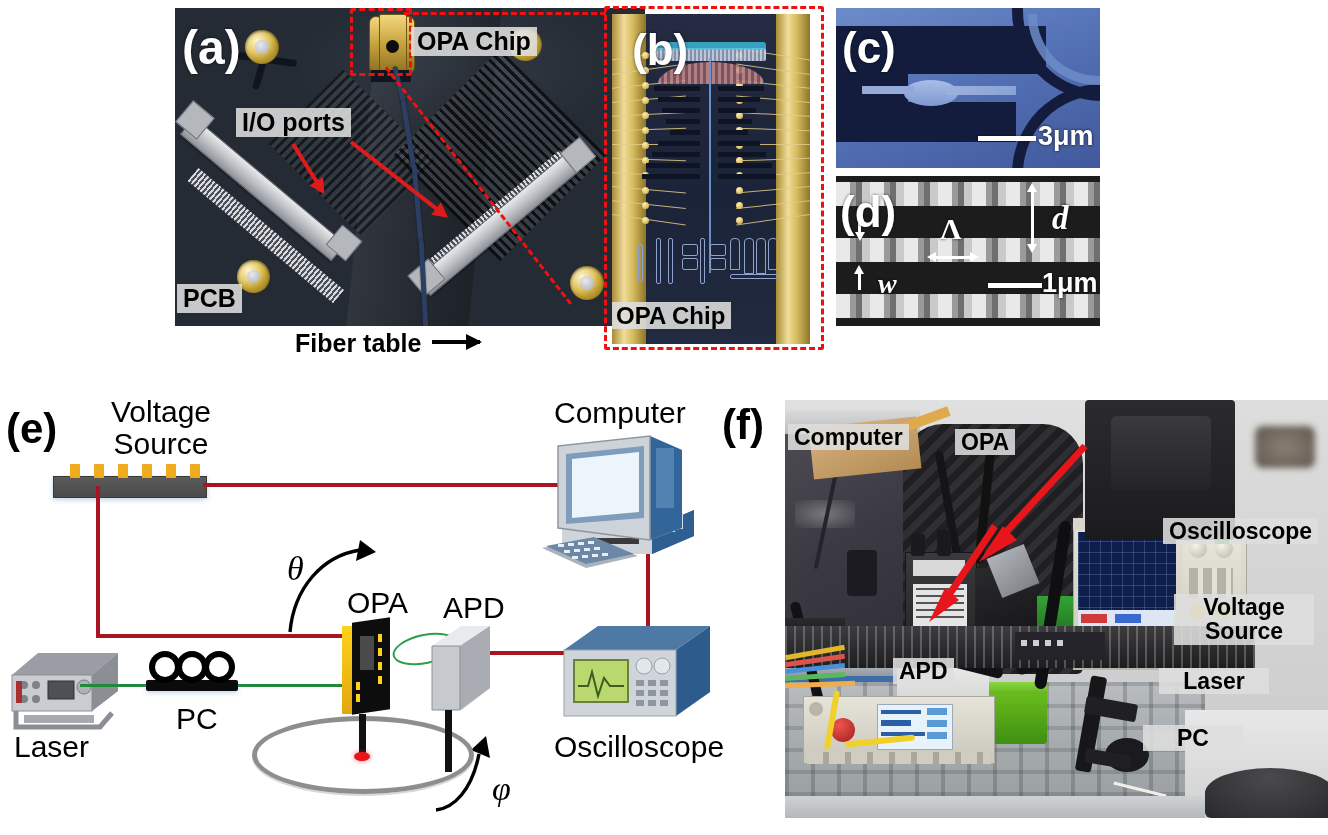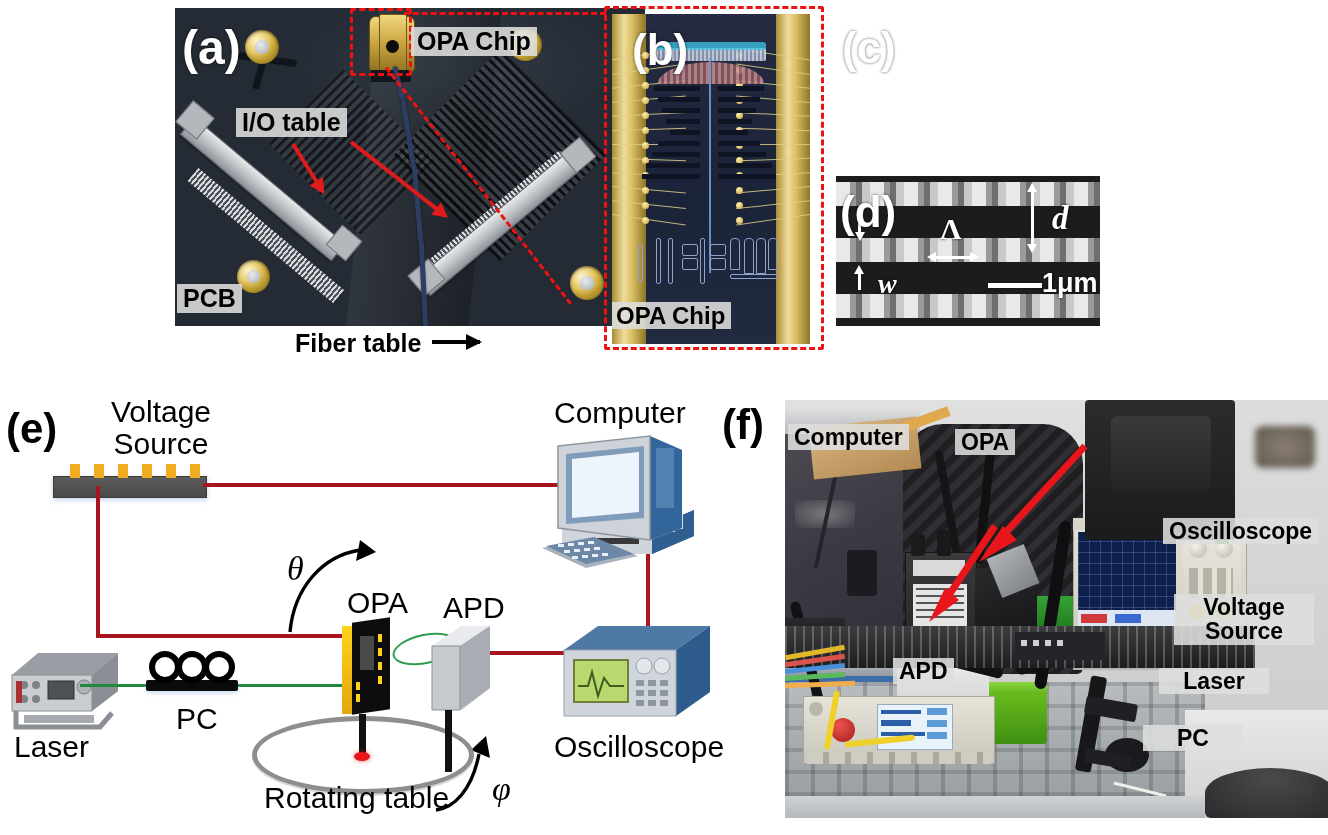--- a/index.html
+++ b/index.html
@@ -174,21 +174,21 @@
 
     <div class="fiber" style="left:222px;top:58px;width:5px;height:40px;transform:rotate(-14deg);"></div>
     <div class="fiber" style="left:231px;top:92px;width:5px;height:70px;transform:rotate(-9deg);"></div>
     <div class="fiber" style="left:240px;top:156px;width:5px;height:80px;transform:rotate(-5deg);"></div>
     <div class="fiber" style="left:246px;top:232px;width:5px;height:90px;transform:rotate(-3deg);"></div>
 
     <div class="redarrow" style="left:118px;top:134px;width:56px;transform:rotate(58deg);"></div>
     <div class="redarrow" style="left:176px;top:132px;width:120px;transform:rotate(38deg);"></div>
 
     <div class="cap" style="left:236px;top:19px;font-size:25px;">OPA Chip</div>
-    <div class="cap" style="left:61px;top:100px;font-size:25px;">I/O table</div>
+    <div class="cap" style="left:61px;top:100px;font-size:25px;">I/O ports</div>
     <div class="cap" style="left:2px;top:276px;font-size:25px;">PCB</div>
   </div>
 
   <div class="panel-letter white" style="left:182px;top:24px;font-size:48px;">(a)</div>
 
   <div class="cap plain" style="left:289px;top:329px;font-size:25px;font-weight:700;">Fiber table</div>
   <div class="blackarrow" style="left:432px;top:340px;width:48px;"></div>
 
   <div class="dashbox" style="left:350px;top:8px;width:56px;height:62px;"></div>
   <div class="dashbox" style="left:604px;top:6px;width:214px;height:338px;"></div>
@@ -295,20 +295,44 @@
       <div class="mzi" style="left:122px;top:4px;width:8px;height:34px;border-radius:4px 4px 0 0;"></div>
       <div class="mzi" style="left:134px;top:4px;width:8px;height:30px;border-radius:4px 4px 0 0;"></div>
       <div class="mzi" style="left:96px;top:40px;width:46px;height:3px;"></div>
     </div>
 
     <div class="cap" style="left:-2px;top:288px;font-size:24px;">OPA Chip</div>
   </div>
 
   <div class="panel-letter white" style="left:632px;top:28px;font-size:44px;">(b)</div>
 
+  <div id="pc" class="abs">
+    <div class="bg"></div>
+
+    <div class="wgdark" style="left:-10px;top:18px;width:220px;height:48px;"></div>
+    <div class="wgdark" style="left:-10px;top:94px;width:190px;height:40px;"></div>
+    <div class="wgdark" style="left:-10px;top:66px;width:80px;height:28px;"></div>
+    <div class="wgdark" style="left:56px;top:64px;width:16px;height:36px;"></div>
+
+    <div class="abs" style="left:68px;top:72px;width:54px;height:26px;border-radius:50%;
+         background:linear-gradient(180deg,#a9bde4,#7f9ad2);"></div>
+    <div class="abs" style="left:110px;top:78px;width:70px;height:9px;
+         background:linear-gradient(90deg,#9db1dd,#8aa3d6);"></div>
+    <div class="abs" style="left:26px;top:78px;width:52px;height:8px;background:#93a9d8;"></div>
+
+    <div class="abs" style="left:176px;top:-10px;width:120px;height:92px;
+         border:11px solid #141c3d;border-radius:0 0 0 90px;border-top:none;border-right:none;"></div>
+    <div class="abs" style="left:176px;top:76px;width:120px;height:96px;
+         border:11px solid #141c3d;border-radius:90px 0 0 0;border-bottom:none;border-right:none;"></div>
+    <div class="abs" style="left:192px;top:6px;width:90px;height:62px;
+         border:9px solid #6e8bc9;border-radius:0 0 0 70px;border-top:none;border-right:none;opacity:.85;"></div>
+
+    <div class="scalebar" style="left:142px;top:128px;width:58px;"></div>
+    <div class="scaletxt" style="left:202px;top:113px;font-size:27px;">3μm</div>
+  </div>
 
   <div class="panel-letter white" style="left:842px;top:26px;font-size:44px;">(c)</div>
 
   <div id="pd" class="abs">
     <div class="dk"></div>
     <div class="stripe" style="top:6px;height:24px;"></div>
     <div class="stripe" style="top:62px;height:24px;"></div>
     <div class="stripe" style="top:118px;height:24px;"></div>
 
     <div class="dArrow" style="left:195px;top:14px;height:56px;"></div>
@@ -333,21 +357,20 @@
     <div class="panel-letter black" style="left:6px;top:20px;font-size:42px;">(e)</div>
 
     <div class="cap plain" style="left:80px;top:7px;font-size:30px;font-weight:400;text-align:center;width:150px;">Voltage
 Source</div>
     <div class="cap plain" style="left:548px;top:8px;font-size:30px;font-weight:400;">Computer</div>
     <div class="cap plain" style="left:341px;top:198px;font-size:30px;font-weight:400;">OPA</div>
     <div class="cap plain" style="left:437px;top:203px;font-size:30px;font-weight:400;">APD</div>
     <div class="cap plain" style="left:548px;top:342px;font-size:30px;font-weight:400;">Oscilloscope</div>
     <div class="cap plain" style="left:8px;top:342px;font-size:30px;font-weight:400;">Laser</div>
     <div class="cap plain" style="left:170px;top:314px;font-size:30px;font-weight:400;">PC</div>
-    <div class="cap plain" style="left:258px;top:393px;font-size:30px;font-weight:400;">Rotating table</div>
     <div class="cap plain" style="left:281px;top:162px;font-size:34px;font-family:'Liberation Serif',serif;font-style:italic;font-weight:400;">θ</div>
     <div class="cap plain" style="left:486px;top:382px;font-size:34px;font-family:'Liberation Serif',serif;font-style:italic;font-weight:400;">φ</div>
 
     <svg class="abs" style="left:280px;top:148px;width:110px;height:100px;" viewBox="0 0 110 100">
       <path d="M10,96 C14,52 42,20 80,14" stroke="#000" stroke-width="3.4" fill="none"></path>
       <polygon points="80,4 96,16 76,25" fill="#000"></polygon>
     </svg>
 
     <svg class="abs" style="left:432px;top:340px;width:90px;height:88px;" viewBox="0 0 90 88">
       <path d="M4,82 C22,80 40,62 47,26" stroke="#000" stroke-width="3.4" fill="none"></path>

